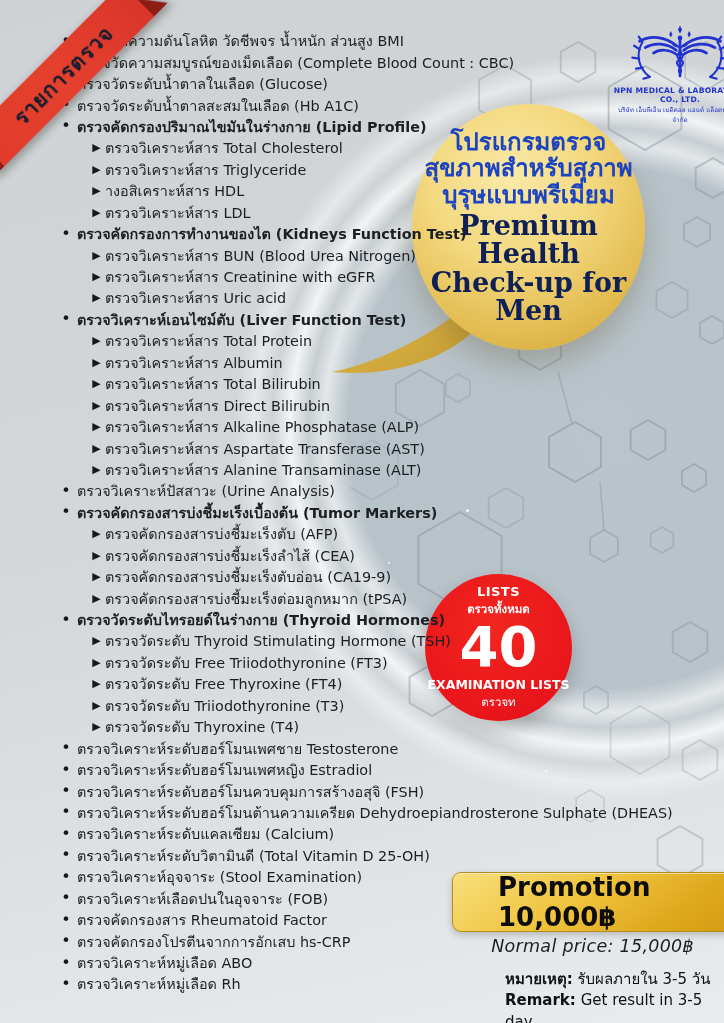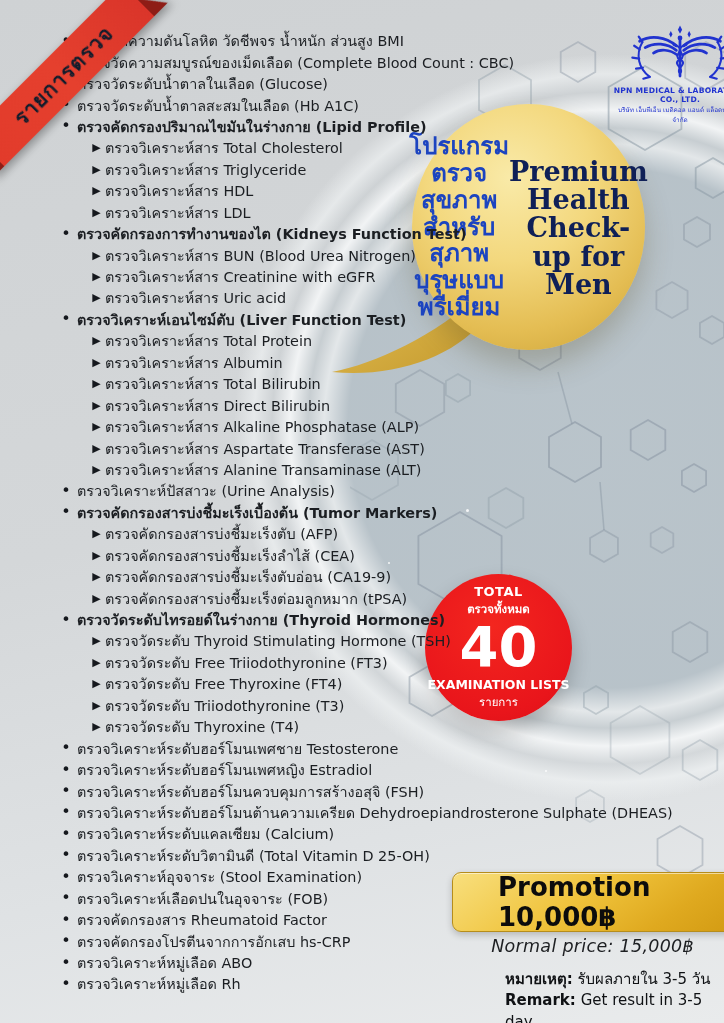--- a/index.html
+++ b/index.html
@@ -42,21 +42,21 @@
   .row.main .bullet,.row.main-bold .bullet{width:22px;font-size:16px;line-height:1;}
   .row.sub{padding-left:33px;}
   .row.sub .bullet{width:17px;font-size:11px;line-height:1;}
   .row .txt{font-size:14.4px;}
   .row.main-bold .txt{font-weight:700;}
   
   .gold-tail{position:absolute;left:330px;top:290px;z-index:3;}
   .badge{position:absolute;left:412px;top:104px;width:233px;height:246px;border-radius:50%;
     background:radial-gradient(circle at 42% 30%,#f9eaa8 0%,#f3d87e 38%,#e4bd53 70%,#c99f33 100%);
     box-shadow:0 16px 28px rgba(90,80,40,.28);
-    display:flex;flex-direction:row;align-items:center;justify-content:center;z-index:4;text-align:center;}
+    display:flex;flex-direction:column;align-items:center;justify-content:center;z-index:4;text-align:center;}
   .badge-th{color:#1c44c0;font-weight:800;font-size:24px;line-height:1.12;}
   .badge-en{color:#0f2057;font-family:"DejaVu Serif","Liberation Serif",serif;font-weight:700;
     font-size:27px;line-height:1.05;margin-top:3px;}
   
   .total{position:absolute;left:425px;top:574px;width:147px;height:147px;border-radius:50%;
     background:radial-gradient(circle at 45% 35%,#f3261f 0%,#e9151b 70%,#d90f16 100%);
     box-shadow:0 10px 20px rgba(0,0,0,.22);
     color:#fff;display:flex;flex-direction:column;align-items:center;justify-content:center;z-index:5;text-align:center;}
   .total-top-en{font-size:13px;font-weight:700;letter-spacing:.5px;}
   .total-top-th{font-size:11.5px;margin-top:1px;font-weight:bold;}
@@ -181,21 +181,21 @@
       <div class="row sub">
         <span class="bullet">▶</span>
         <span class="txt">ตรวจวิเคราะห์สาร Total Cholesterol</span>
       </div>
       <div class="row sub">
         <span class="bullet">▶</span>
         <span class="txt">ตรวจวิเคราะห์สาร Triglyceride</span>
       </div>
       <div class="row sub">
         <span class="bullet">▶</span>
-        <span class="txt">ตรวจวิเคราะห์สาร HDL</span>
+        <span class="txt">างอสิเคราะห์สาร HDL</span>
       </div>
       <div class="row sub">
         <span class="bullet">▶</span>
         <span class="txt">ตรวจวิเคราะห์สาร LDL</span>
       </div>
       <div class="row main-bold">
         <span class="bullet">•</span>
         <span class="txt">ตรวจคัดกรองการทำงานของไต (Kidneys Function Test)</span>
       </div>
       <div class="row sub">
@@ -357,25 +357,25 @@
       <div>บุรุษแบบพรีเมี่ยม</div>
     </div>
     <div class="badge-en">
       <div>Premium Health</div>
       <div>Check-up for</div>
       <div>Men</div>
     </div>
   </div>
 
   <div class="total">
-    <div class="total-top-en">TOTAL</div>
+    <div class="total-top-en">LISTS</div>
     <div class="total-top-th">ตรวจทั้งหมด</div>
     <div class="total-count">40</div>
     <div class="total-bottom-en">EXAMINATION LISTS</div>
-    <div class="total-bottom-th">รายการ</div>
+    <div class="total-bottom-th">ตรวจท</div>
   </div>
 
   <div class="promo">
     <span class="promo-label">Promotion 10,000฿</span>
   </div>
   <div class="normal-price">Normal price: 15,000฿</div>
 
   <div class="remark">
     <div><b>หมายเหตุ:</b> <span>รับผลภายใน 3-5 วัน</span></div>
     <div><b>Remark:</b> <span>Get result in 3-5 day</span></div>

